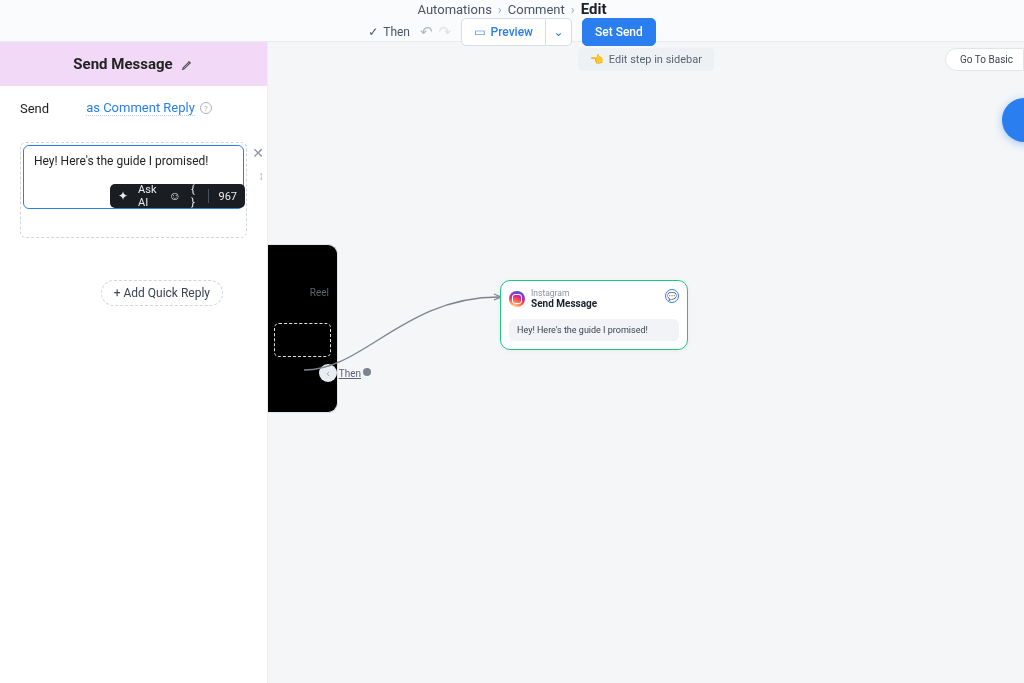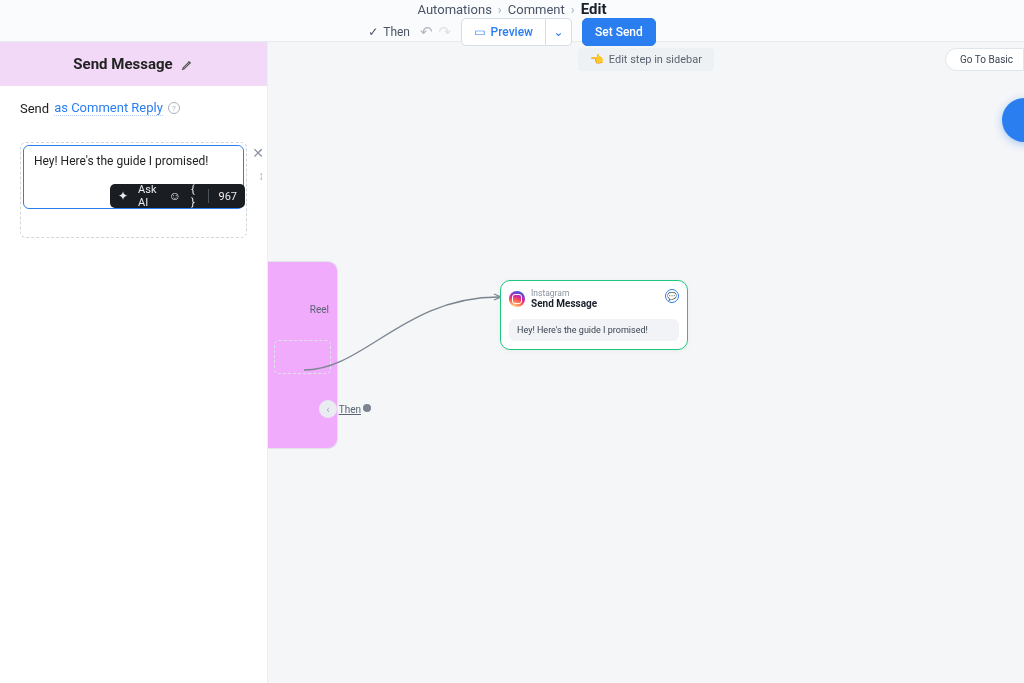--- a/index.html
+++ b/index.html
@@ -20,21 +20,21 @@
     .preview-group { display: flex; }
     .preview-group .btn { border-radius: 5px 0 0 5px; }
     .preview-group .dd { width: 26px; border-left: none; border-radius: 0 5px 5px 0; justify-content: center; color:#2a7ef0;}
 
     
     .sidebar { position: absolute; left: 0; top: 42px; width: 268px; background: #fff; border-right: 1px solid #eceff2; height: calc(100% - 42px); }
     .panel-head { height: 44px; background: #f2d9f7; display: flex; align-items: center; justify-content: center; gap: 8px; font-size: 15px; font-weight: 700; color: #222; }
     .pencil-ic { width:13px; height:13px; }
     .panel-body { padding: 14px 20px; font-size: 13px; color: #222; }
     .send-line { display: flex; gap: 5px; align-items: center; margin-bottom: 26px; }
-    .send-line a { color: #2a7ef0; text-decoration: none; border-bottom: 1px dotted #b5cef5; }
+    .send-line a { color: #2a7ef0; text-decoration: none; border-bottom: 1px dotted #b5cef5; margin-left: 32px; }
     .help-ic { width:12px;height:12px;border:1px solid #a9b2bd;border-radius:50%;font-size:8px;display:flex;align-items:center;justify-content:center;color:#a9b2bd; }
 
     .composer-wrap { position: relative; border: 1px dashed #cfd6de; border-radius: 6px; padding: 2px 2px 2px 2px; }
     .close-x { position:absolute; right:-18px; top:2px; font-size:14px; color:#8a93a0; cursor:pointer;}
     .resize-ic { position:absolute; right:-18px; top:26px; font-size:12px; color:#b0b7c0;}
     .composer { border: 1.5px solid #2a7ef0; border-radius: 6px; background:#fff; }
     .composer textarea { width: 100%; height: 36px; border: none; resize: none; padding: 8px 10px; font-size: 12px; color:#222; outline:none; font-family: inherit; border-radius:6px;}
     .composer-bar { background: #1a1e23; border-radius: 0 0 5px 5px; margin: 0 -1px -1px -1px; display: flex; align-items: center; justify-content: flex-end; height: 24px; padding: 0 8px; gap: 10px; color: #e8ebee; font-size: 11px; width: 135px; float: right; border-radius: 5px; position: relative; top: -1px; right: -1px;}
     .composer-bar .sep-v { width:1px; height:14px; background:#4a525c;}
     .composer-bar .ico { font-size: 12px; }
@@ -43,21 +43,21 @@
     .quick-reply { display:flex; justify-content:flex-end; margin-top: 42px; padding-right: 24px;}
     .qr-btn { border: 1px dashed #cfd6de; background:#fff; border-radius: 14px; padding: 5px 12px; font-size: 12px; color:#3a4452; cursor:pointer;}
 
     
     .canvas { position: absolute; left: 268px; top: 42px; right: 0; bottom: 0; overflow: hidden; }
     .canvas-top { position: absolute; top: 6px; left: 0; right: 0; display: flex; justify-content: center; }
     .edit-pill { background: #eef1f4; border-radius: 4px; padding: 5px 12px; font-size: 11px; color: #5a6472; display:flex; align-items:center; gap:5px;}
     .gotobasic { position: absolute; top: 6px; right: 0; background:#fff; border:1px solid #e0e5ea; border-radius: 14px 0 0 14px; padding: 5px 10px 5px 14px; font-size: 10px; color:#3a4452;}
 
     
-    .node-trigger { position:absolute; left: 0; top: 219px; width: 70px; height: 188px; background:#f0abfc; border:1px solid #e0e5ea; border-left:none; border-radius: 0 10px 10px 0; }
+    .node-trigger { position:absolute; left: 0; top: 202px; width: 70px; height: 169px; background:#000000; border:1px solid #e0e5ea; border-left:none; border-radius: 0 10px 10px 0; }
     .node-trigger .reel { position:absolute; top:42px; right:8px; font-size:10px; color:#5a6472;}
     .node-trigger .slot { position:absolute; top:78px; left:6px; right:6px; height:34px; border:1px dashed #dde3e9; border-radius:5px;}
     .node-trigger .then-row { position:absolute; bottom:30px; left:0; right:0; display:flex; align-items:center; justify-content:flex-end; gap:6px; padding-right:0;}
     .node-trigger .circle { width:18px; height:18px; border-radius:50%; background:#e9edf1; display:flex;align-items:center;justify-content:center; font-size:10px; color:#9aa3ae;}
     .node-trigger .then { font-size:10px; color:#5a6472; position:absolute; right:-24px; bottom:33px;text-decoration:underline;}
     .out-dot { position:absolute; right:-34px; bottom:36px; width:8px; height:8px; border-radius:50%; background:#7b8591;}
 
     
     .node-msg { position:absolute; left: 232px; top: 238px; width: 188px; background:#fff; border:1.5px solid #1fc77e; border-radius: 10px; padding: 8px; box-shadow: 0 1px 5px rgba(0,0,0,0.05);}
     .node-msg-head { display:flex; align-items:center; gap:6px; position:relative;}
@@ -133,20 +133,23 @@
           <span class="ico">☺</span>
           <span>{ }</span>
           <span class="sep-v"></span>
           <span>967</span>
         </div>
         <div style="clear:both"></div>
       </div>
       <div class="composer-below"></div>
     </div>
 
+    <div class="quick-reply">
+      <div class="qr-btn">+ Add Quick Reply</div>
+    </div>
   </div>
 </div>
 
 <div class="canvas">
   <div class="canvas-top">
     <div class="edit-pill">
       <span>👈</span>
       <span>Edit step in sidebar</span>
     </div>
   </div>

